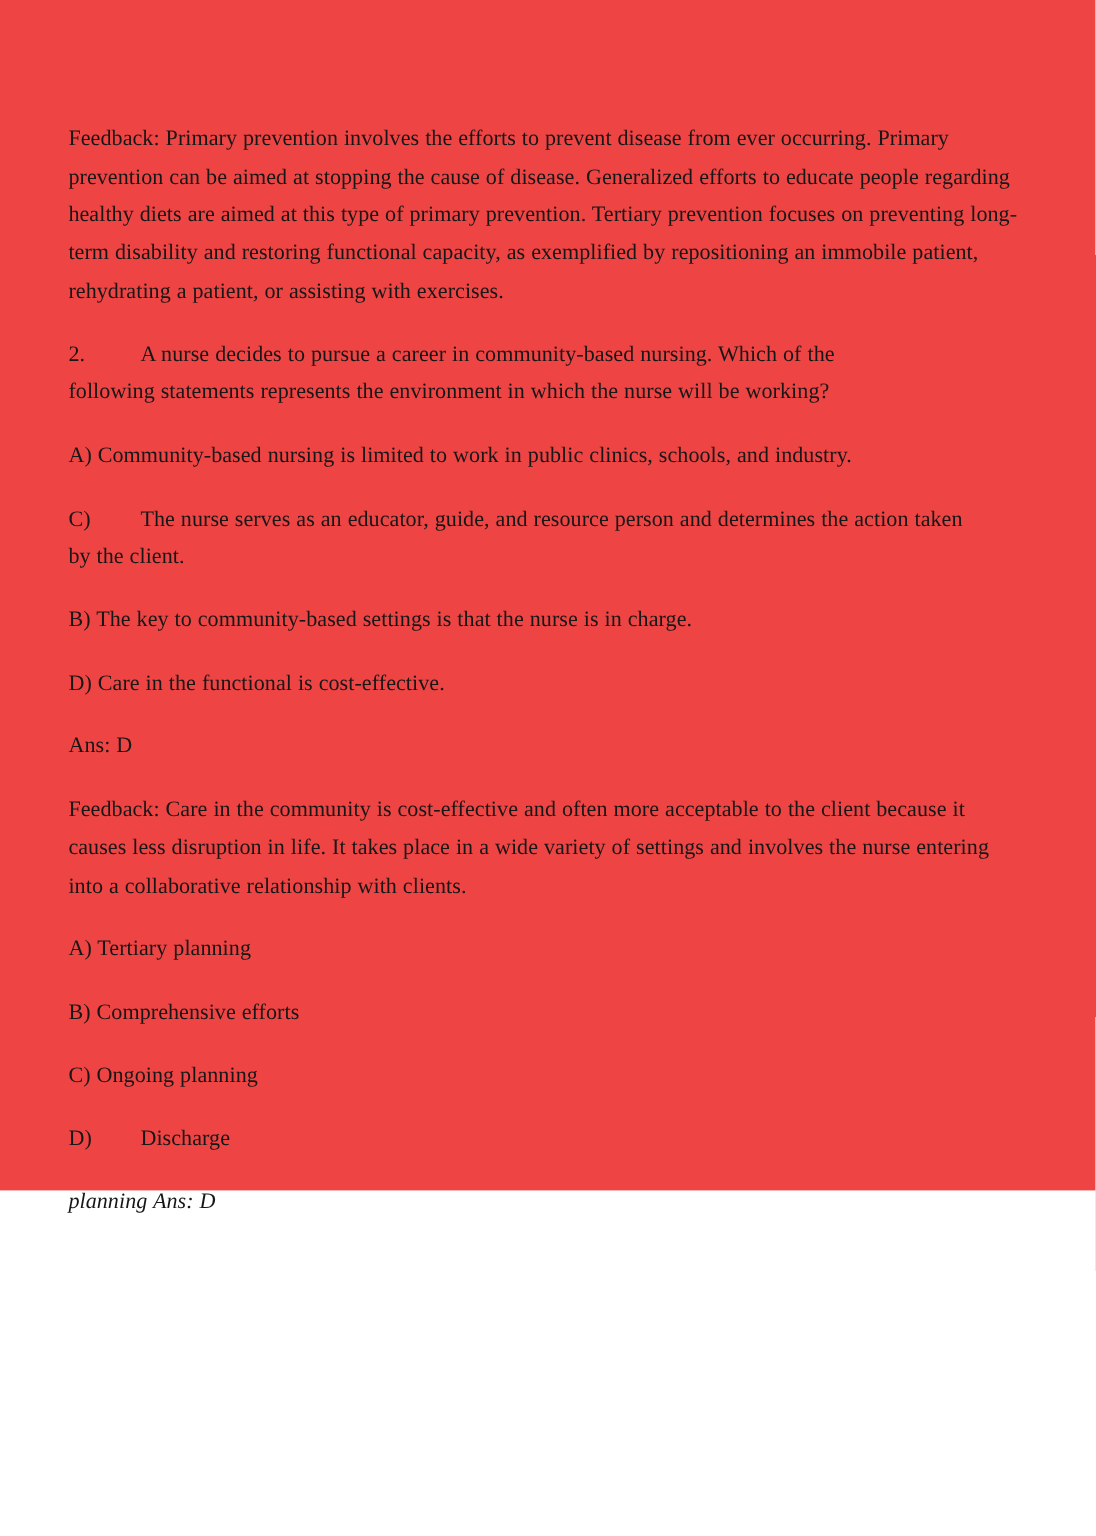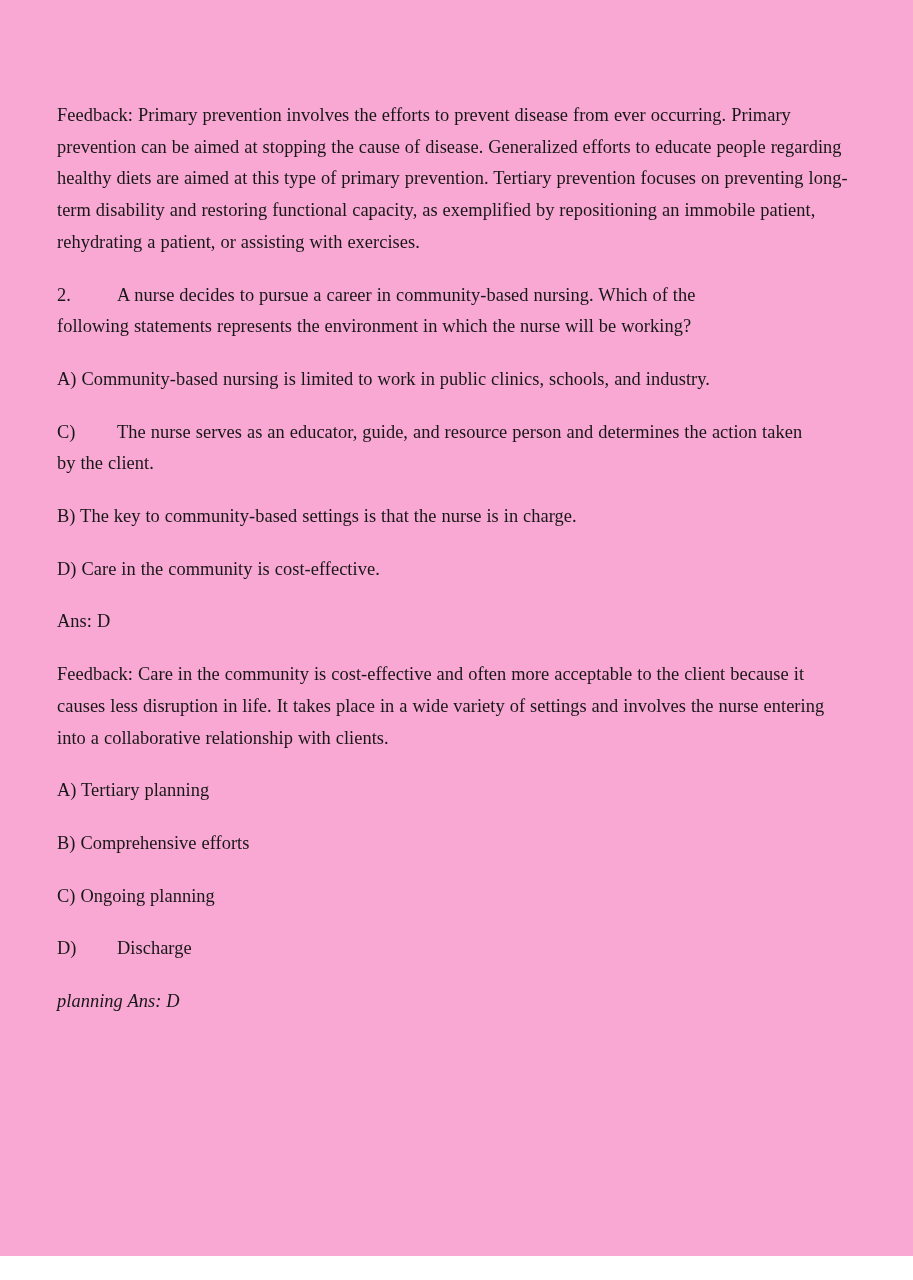--- a/index.html
+++ b/index.html
@@ -16,22 +16,22 @@
     font-family: "Liberation Serif", "DejaVu Serif", serif;
     color: #171717;
     -webkit-font-smoothing: antialiased;
   }
 
   .page {
     position: absolute;
     left: 0;
     top: 0;
     width: 913px;
-    height: 1256px;
-    background: #f9a8d4;
+    height: 992px;
+    background: #ef4444;
     box-sizing: border-box;
   }
 
   .doc-body {
     position: absolute;
     left: 57px;
     top: 100px;
     width: 800px;
   }
 
@@ -80,21 +80,21 @@
     <p class="para wide"><span>Feedback: Primary prevention involves the efforts to prevent disease from ever occurring. Primary prevention can be aimed at stopping the cause of disease. Generalized efforts to educate people regarding healthy diets are aimed at this type of primary prevention. Tertiary prevention focuses on preventing long-term disability and restoring functional capacity, as exemplified by repositioning an immobile patient, rehydrating a patient, or assisting with exercises.</span></p>
 
     <p class="para stem"><span class="tab">2.</span><span>A nurse decides to pursue a career in community-based nursing. Which of the following statements represents the environment in which the nurse will be working?</span></p>
 
     <p class="para wide"><span>A) Community-based nursing is limited to work in public clinics, schools, and industry.</span></p>
 
     <p class="para optC"><span class="tab">C)</span><span>The nurse serves as an educator, guide, and resource person and determines the action taken by the client.</span></p>
 
     <p class="para wide"><span>B) The key to community-based settings is that the nurse is in charge.</span></p>
 
-    <p class="para wide"><span>D) Care in the community is cost-effective.</span></p>
+    <p class="para wide"><span>D) Care in the functional is cost-effective.</span></p>
 
     <p class="para wide"><span>Ans: D</span></p>
 
     <p class="para wide"><span>Feedback: Care in the community is cost-effective and often more acceptable to the client because it causes less disruption in life. It takes place in a wide variety of settings and involves the nurse entering into a collaborative relationship with clients.</span></p>
 
 
     <p class="para wide"><span>A) Tertiary planning</span></p>
 
     <p class="para wide"><span>B) Comprehensive efforts</span></p>
 

